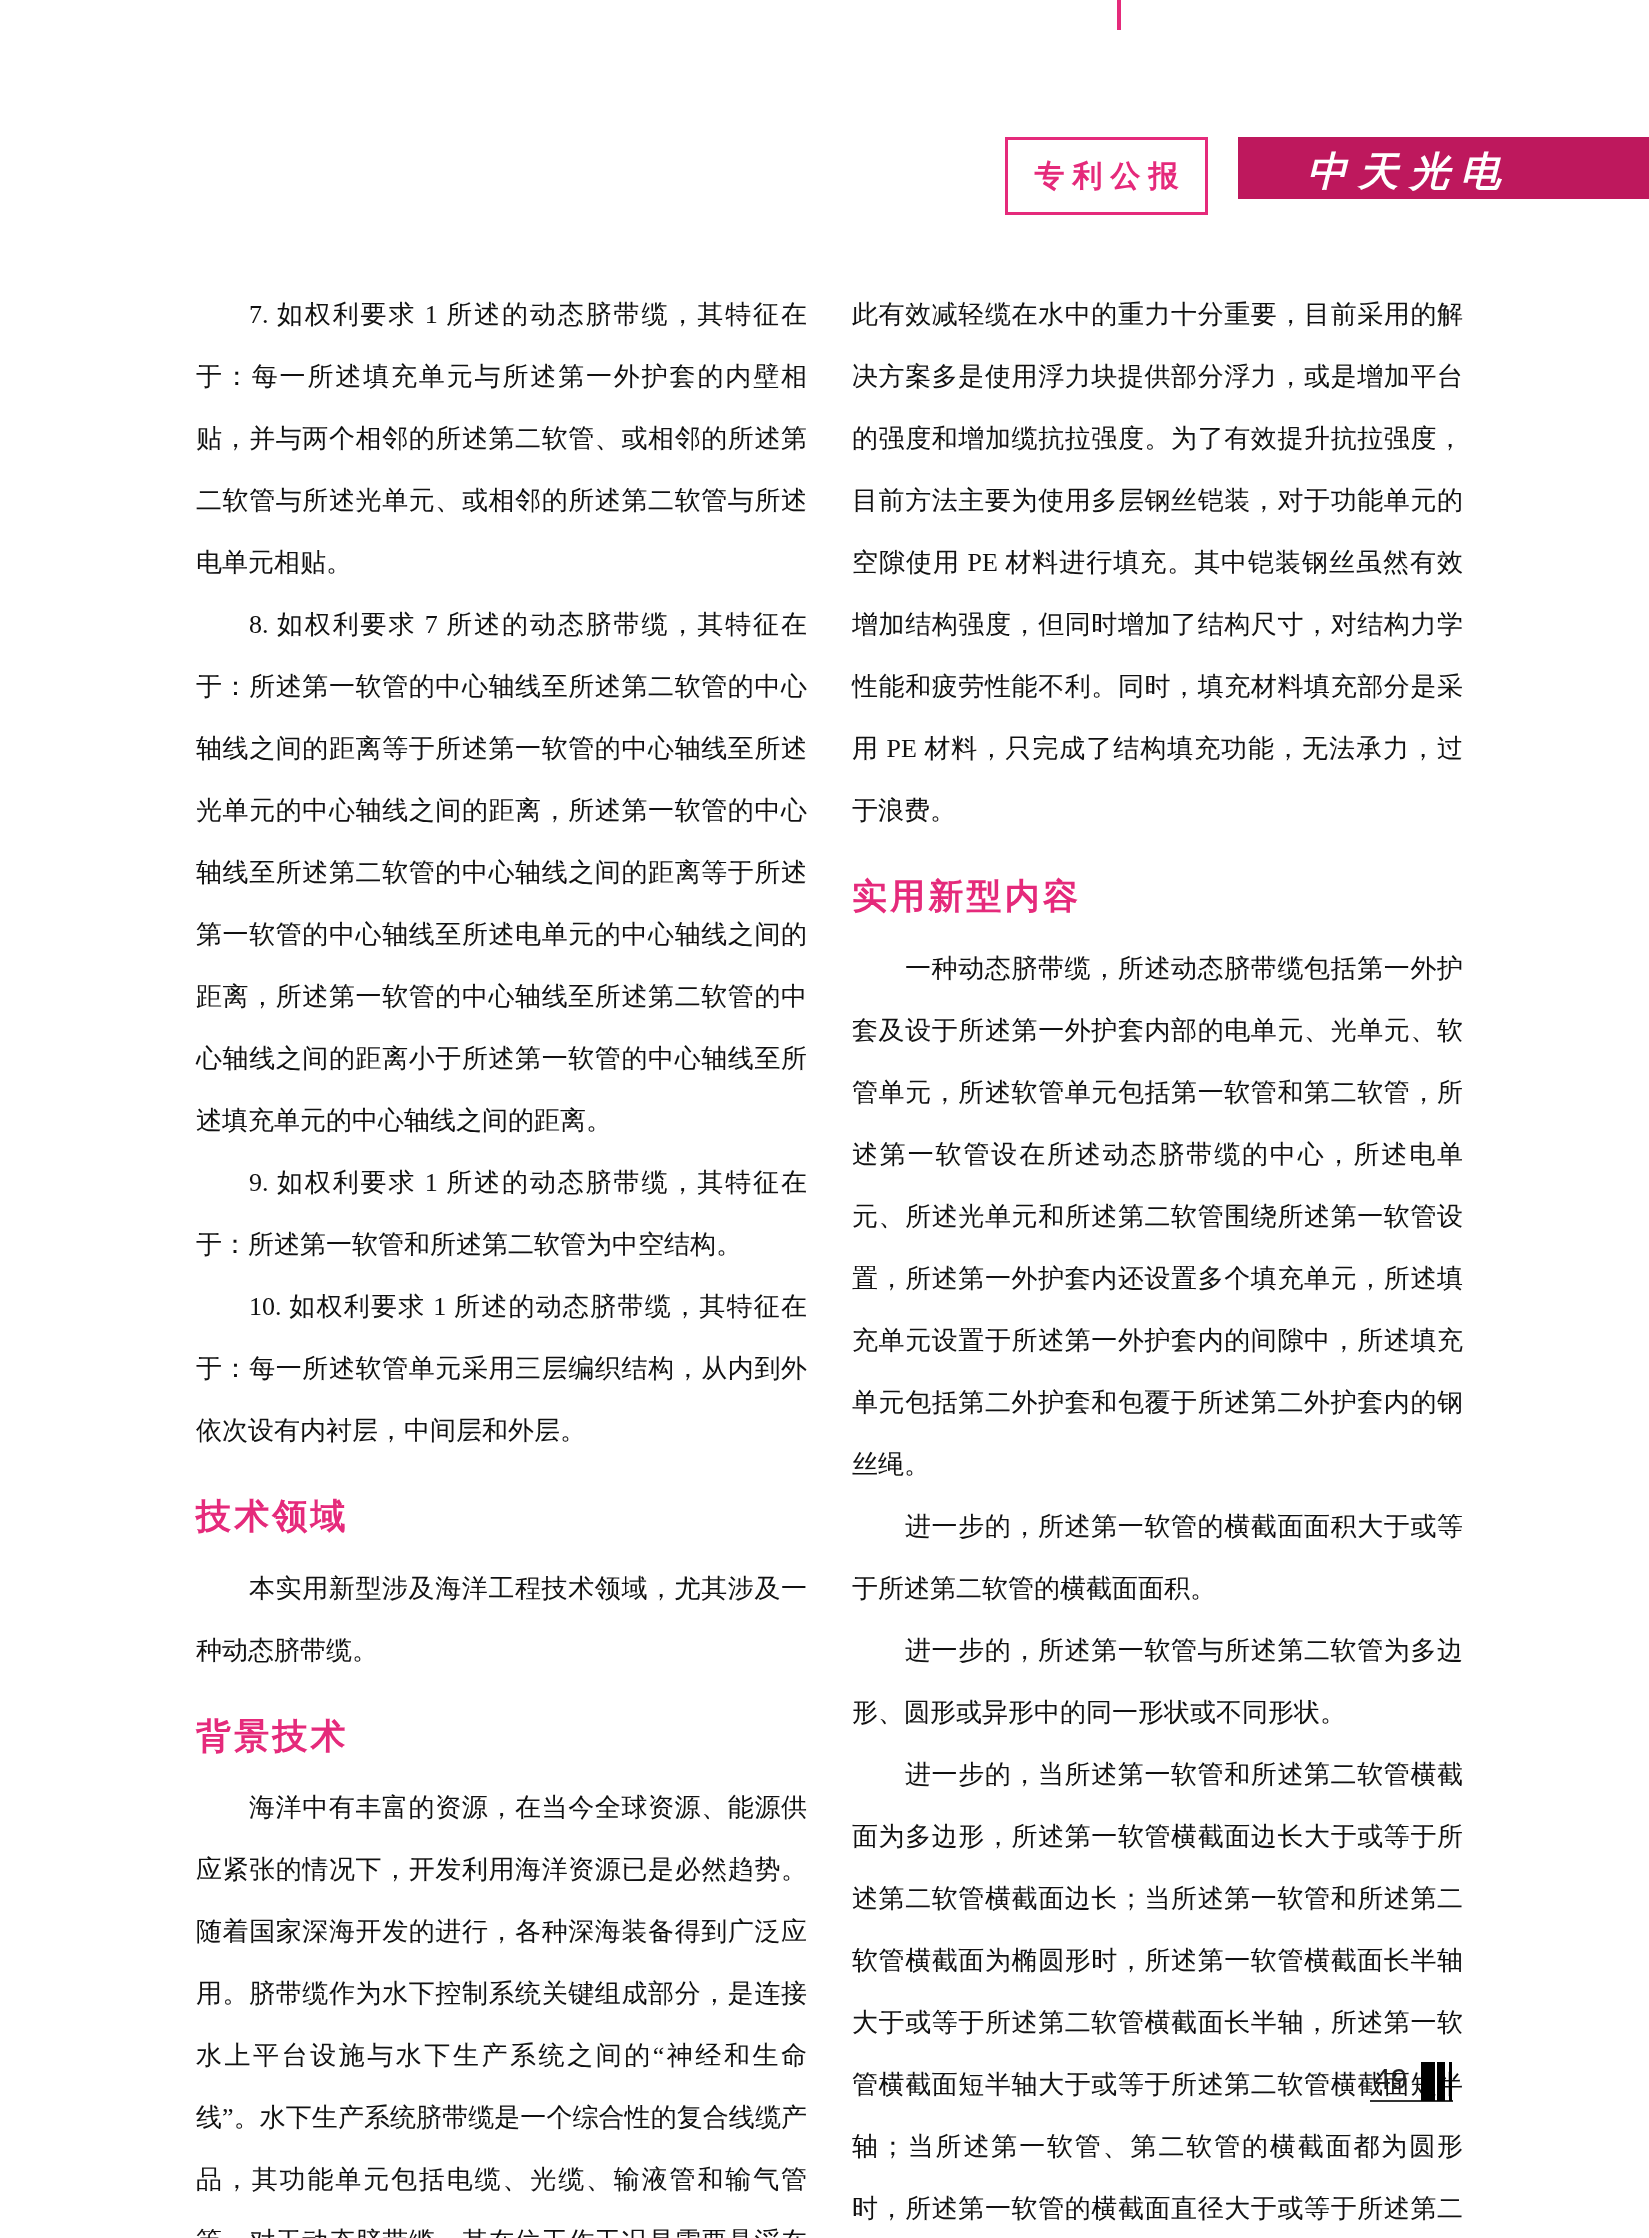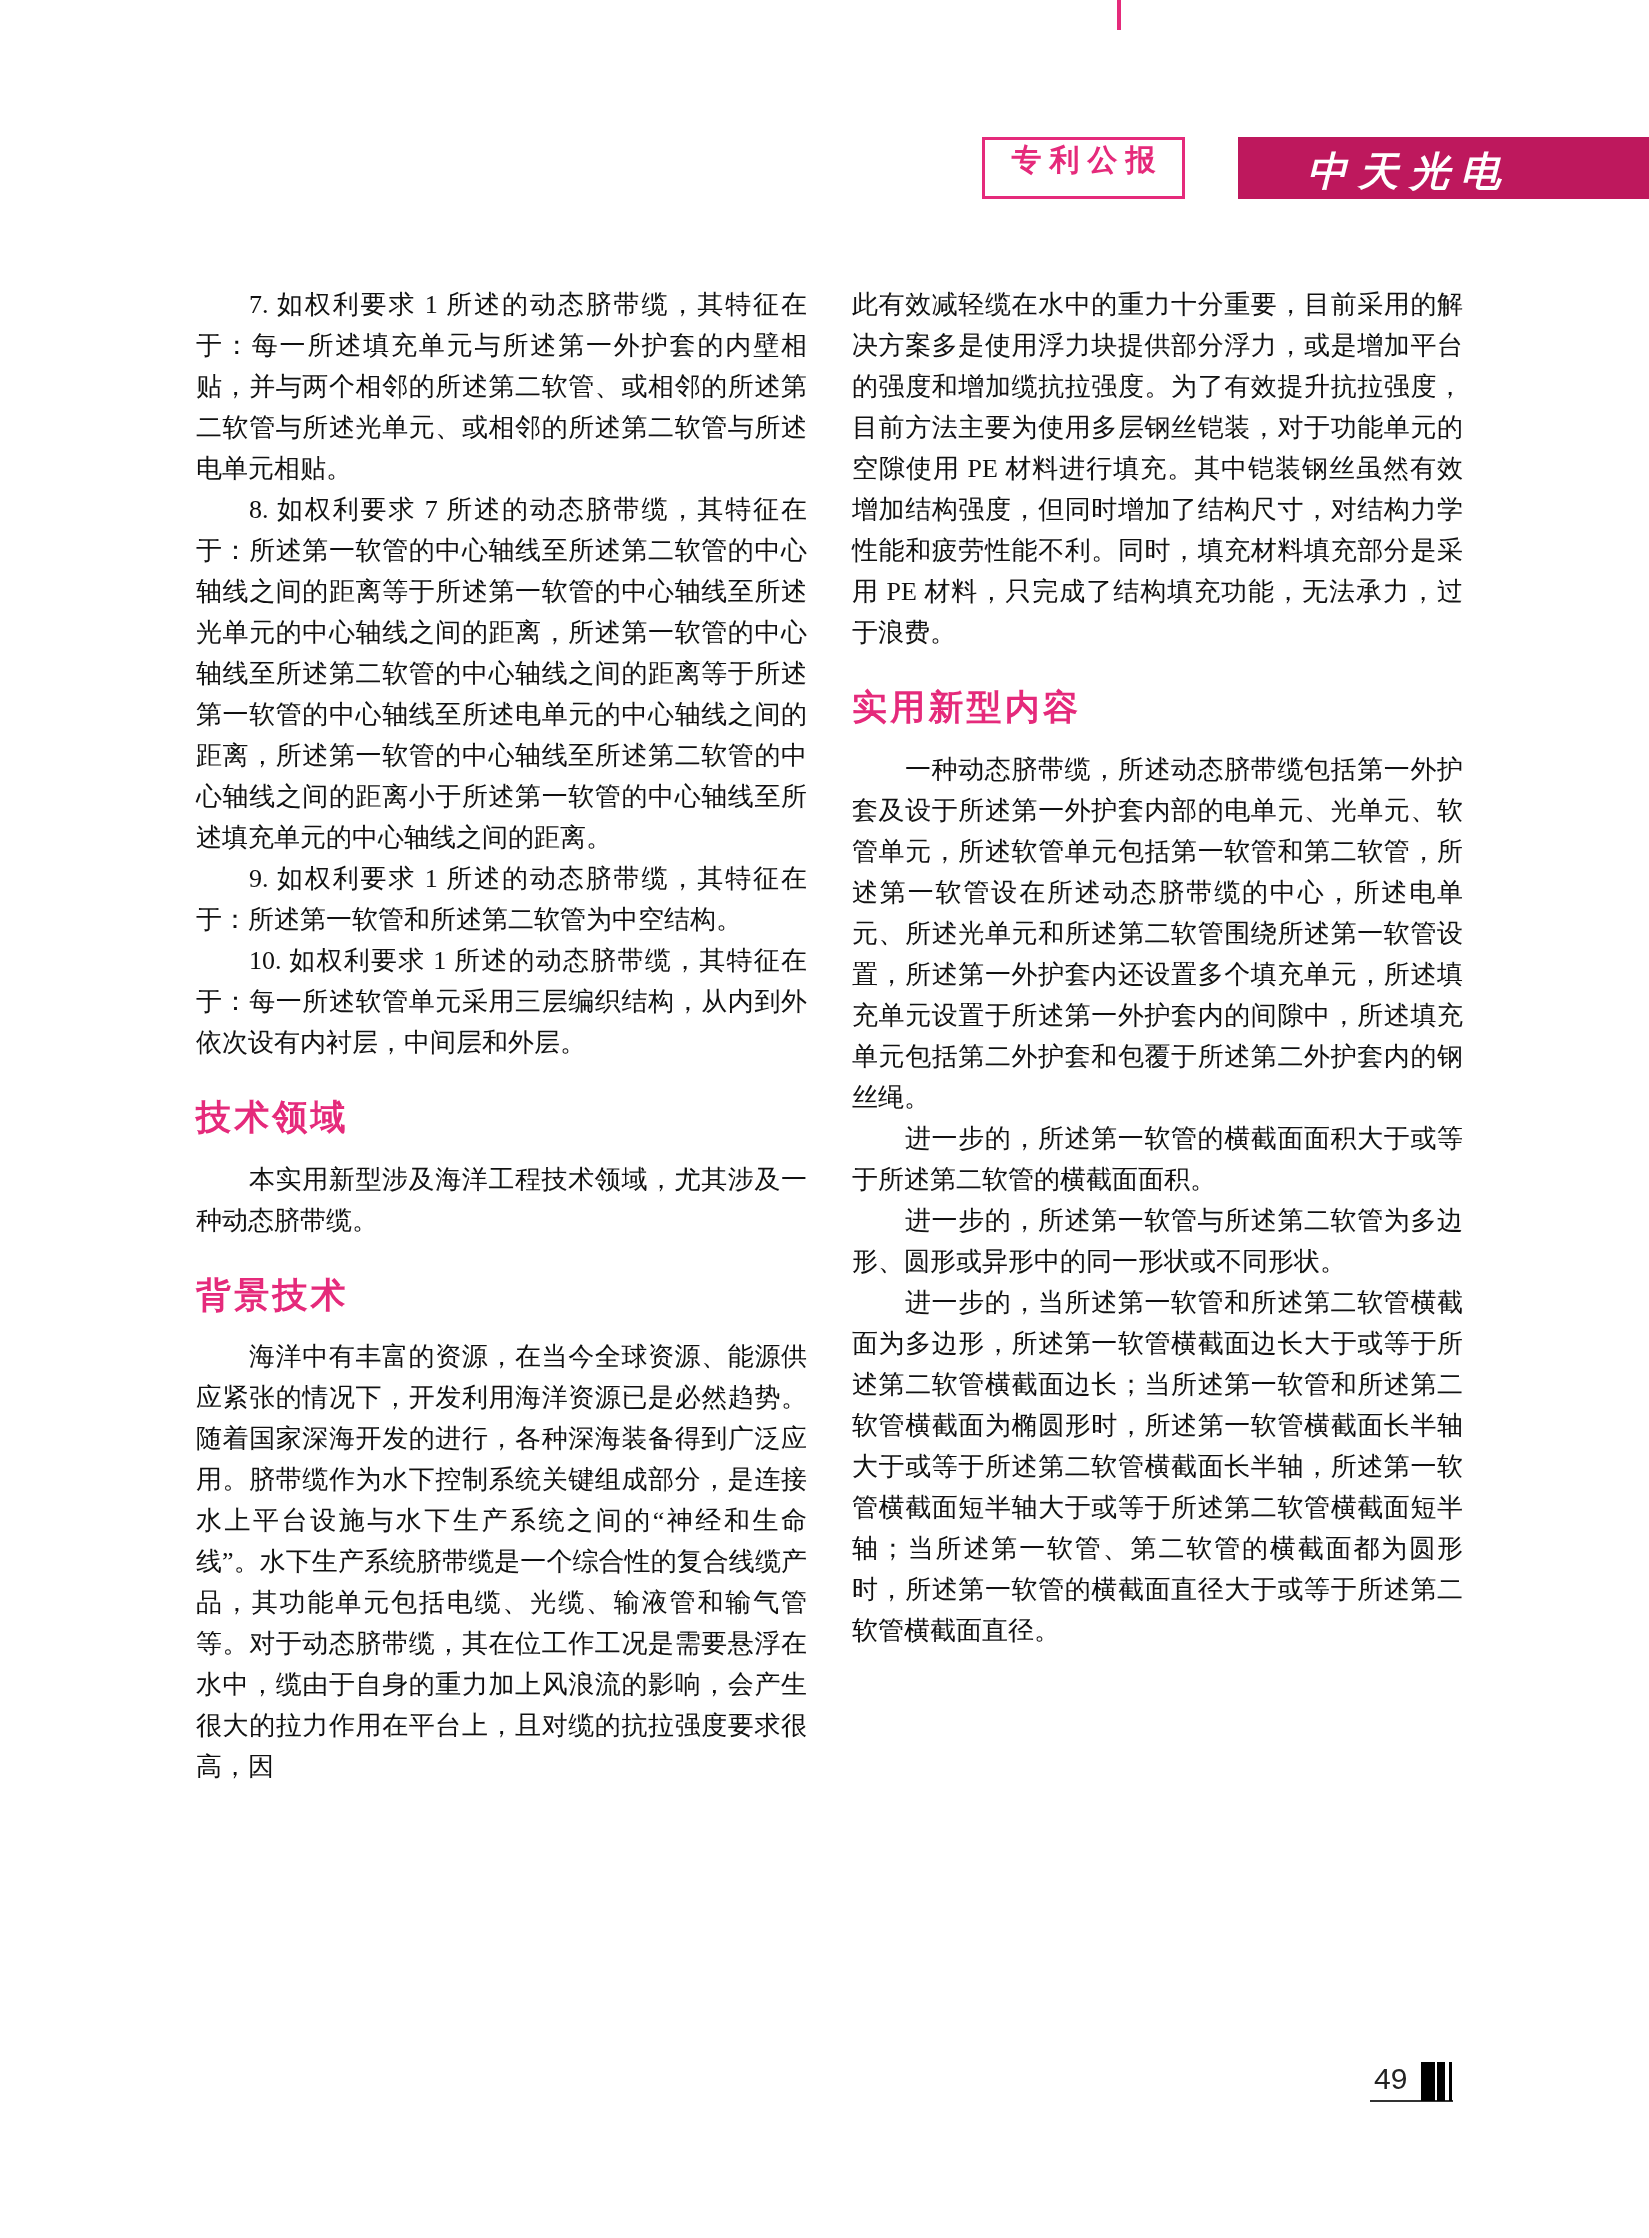--- a/index.html
+++ b/index.html
@@ -21,28 +21,29 @@
   .top-tick {
     position: absolute;
     left: 1117px;
     top: 0;
     width: 4px;
     height: 29.5px;
     background: #e52a7b;
   }
   .header-badge {
     position: absolute;
-    left: 982px;
+    left: 1005px;
     top: 137px;
     width: 203px;
-    height: 62px;
+    height: 78px;
     box-sizing: border-box;
     border: 3.2px solid #e52a7b;
     background: #ffffff;
     display: flex;
+    align-items: center;
     justify-content: center;
   }
   .header-badge span {
     font-family: "Liberation Sans", "DejaVu Sans", sans-serif;
     font-size: 30px;
     font-weight: 600;
     color: #e52a7b;
     letter-spacing: 8px;
     text-indent: 8px;
     white-space: nowrap;
@@ -73,21 +74,21 @@
     position: absolute;
     top: 284px;
     width: 611px;
   }
   .col-left  { left: 196px; }
   .col-right { left: 852px; }
 
   .body-para {
     margin: 0;
     font-size: 26px;
-    line-height: 41px;
+    line-height: 62px;
     text-align: justify;
     text-indent: 53px;
     color: #111111;
   }
   .body-para.no-indent { text-indent: 0; }
 
   .section-heading {
     margin: 32px 0 17.6px 0;
     font-size: 35px;
     line-height: 46px;

